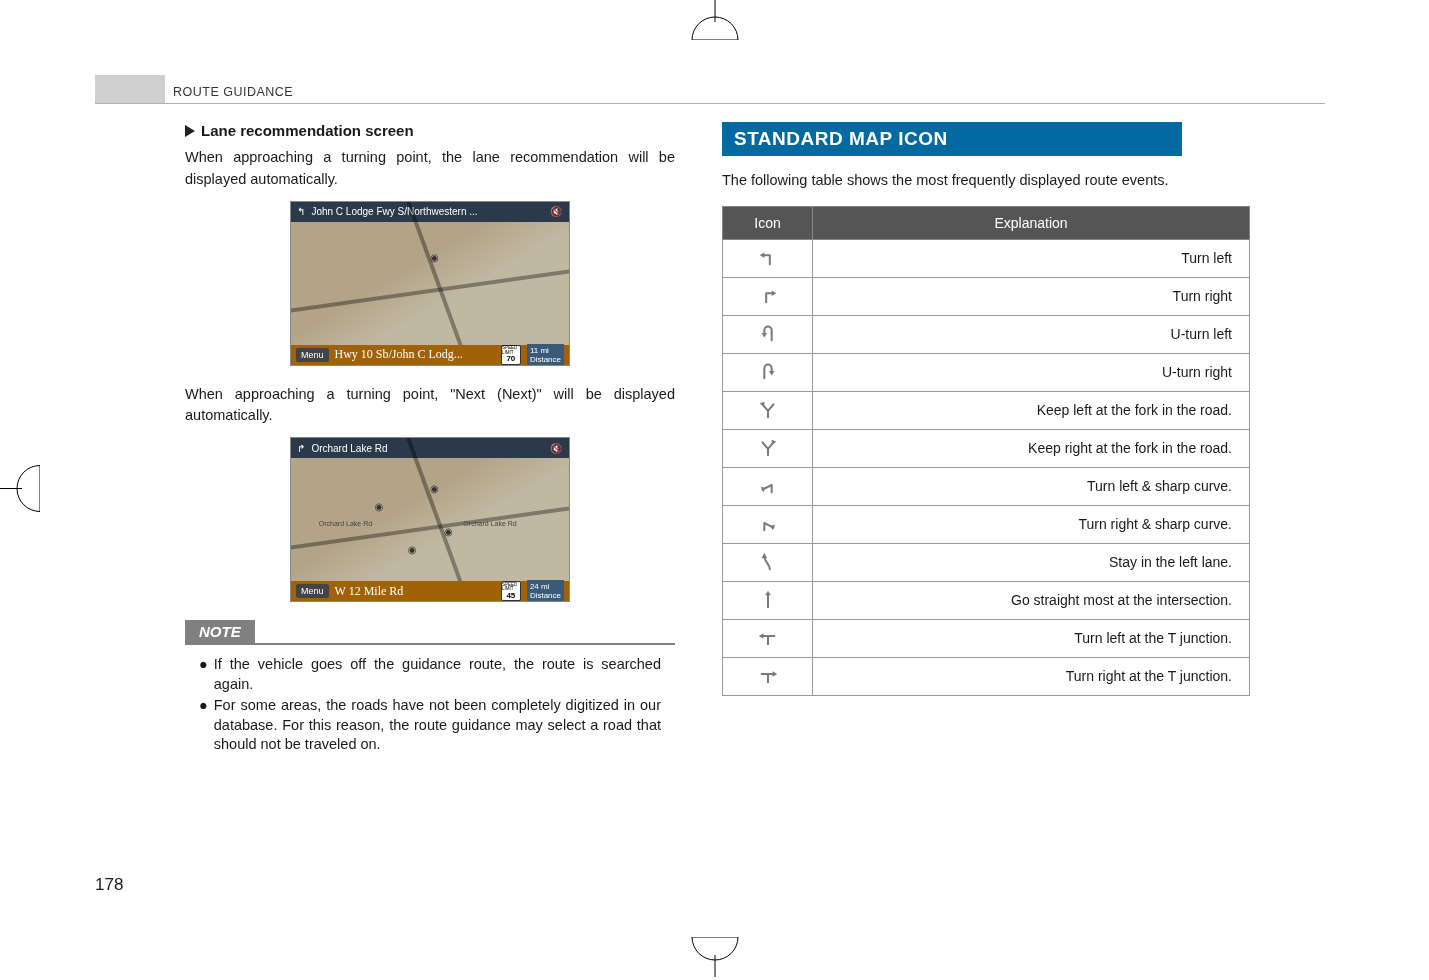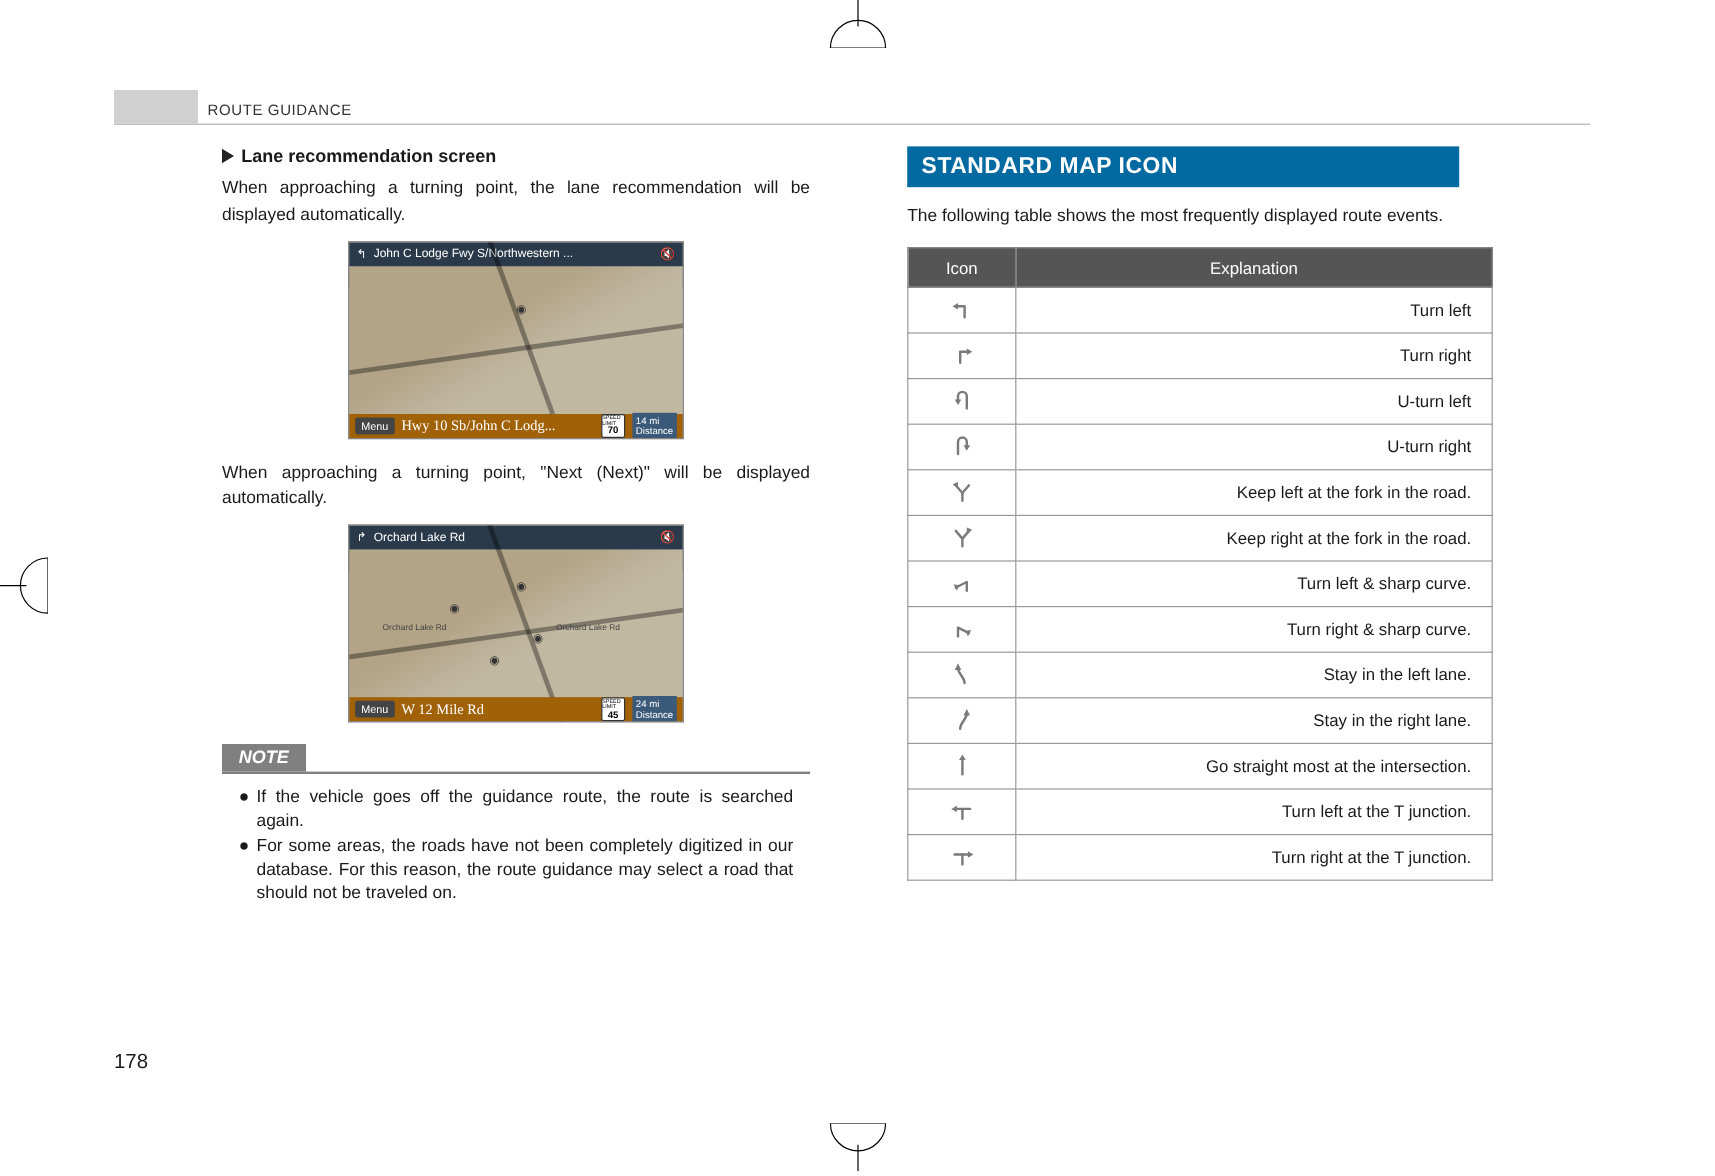--- a/index.html
+++ b/index.html
@@ -39,21 +39,21 @@
   .running-head .title {
     font-size: 12.5px;
     color: #333;
     letter-spacing: .5px;
     padding-bottom: 4px;
   }
 
   .columns {
     display: flex;
     margin-top: 18px;
-    gap: 81px;
+    gap: 47px;
     padding-left: 90px;
   }
   .col { flex: 1 1 0; }
   .col.left { max-width: 490px; }
   .col.right { max-width: 500px; }
 
   .sub-h {
     font-weight: bold;
     font-size: 15px;
     margin-bottom: 8px;
@@ -164,21 +164,21 @@
     font-weight: bold;
     font-size: 19px;
     letter-spacing: .5px;
     padding: 6px 12px;
     width: 460px;
     margin-bottom: 14px;
   }
 
   table.icons {
     border-collapse: collapse;
-    width: 488px;
+    width: 528px;
     margin-top: 14px;
     font-size: 14px;
   }
   table.icons th {
     background: #555; color: #fff;
     font-weight: normal;
     padding: 8px 10px;
     border: 1px solid #888;
   }
   table.icons th.icon-h { width: 90px; }
@@ -258,21 +258,21 @@
           <span class="poi" style="left:50%;top:25%">◉</span>
         </div>
         <div class="botbar">
           <span class="menu-btn">Menu</span>
           <span class="road-label">Hwy 10 Sb/John C Lodg...</span>
           <span class="speed">
             <span class="lbl">SPEED LIMIT</span>
             <b>70</b>
           </span>
           <span class="distbox">
-            <span>14 mi</span><br>
+            <span>11 mi</span><br>
             <span>Distance</span>
           </span>
         </div>
       </div>
 
       <p class="body">When approaching a turning point, "Next (Next)" will be displayed automatically.</p>
 
       <div class="screenshot">
         <div class="topbar">
           <span>↱</span>
@@ -392,27 +392,20 @@
           </tr>
           <tr>
             <td class="icon"><svg viewBox="0 0 24 24">
                   <path class="ic" d="M14 21 C14 15 8 13 8 7"></path>
                   <path class="ic-fill" d="M5 9 L8 3 L11 9 Z"></path>
                 </svg></td>
             <td>Stay in the left lane.</td>
           </tr>
           <tr>
             <td class="icon"><svg viewBox="0 0 24 24">
-                  <path class="ic" d="M10 21 C10 15 16 13 16 7"></path>
-                  <path class="ic-fill" d="M13 9 L16 3 L19 9 Z"></path>
-                </svg></td>
-            <td>Stay in the right lane.</td>
-          </tr>
-          <tr>
-            <td class="icon"><svg viewBox="0 0 24 24">
                   <path class="ic" d="M12 21 V6"></path>
                   <path class="ic-fill" d="M9 8 L12 3 L15 8 Z"></path>
                 </svg></td>
             <td>Go straight most at the intersection.</td>
           </tr>
           <tr>
             <td class="icon"><svg viewBox="0 0 24 24">
                   <path class="ic" d="M12 20 V11 H5"></path>
                   <path class="ic" d="M12 11 H19" stroke="#bcbcbc"></path>
                   <path class="ic-fill" d="M7 8 L2 11 L7 14 Z"></path>

